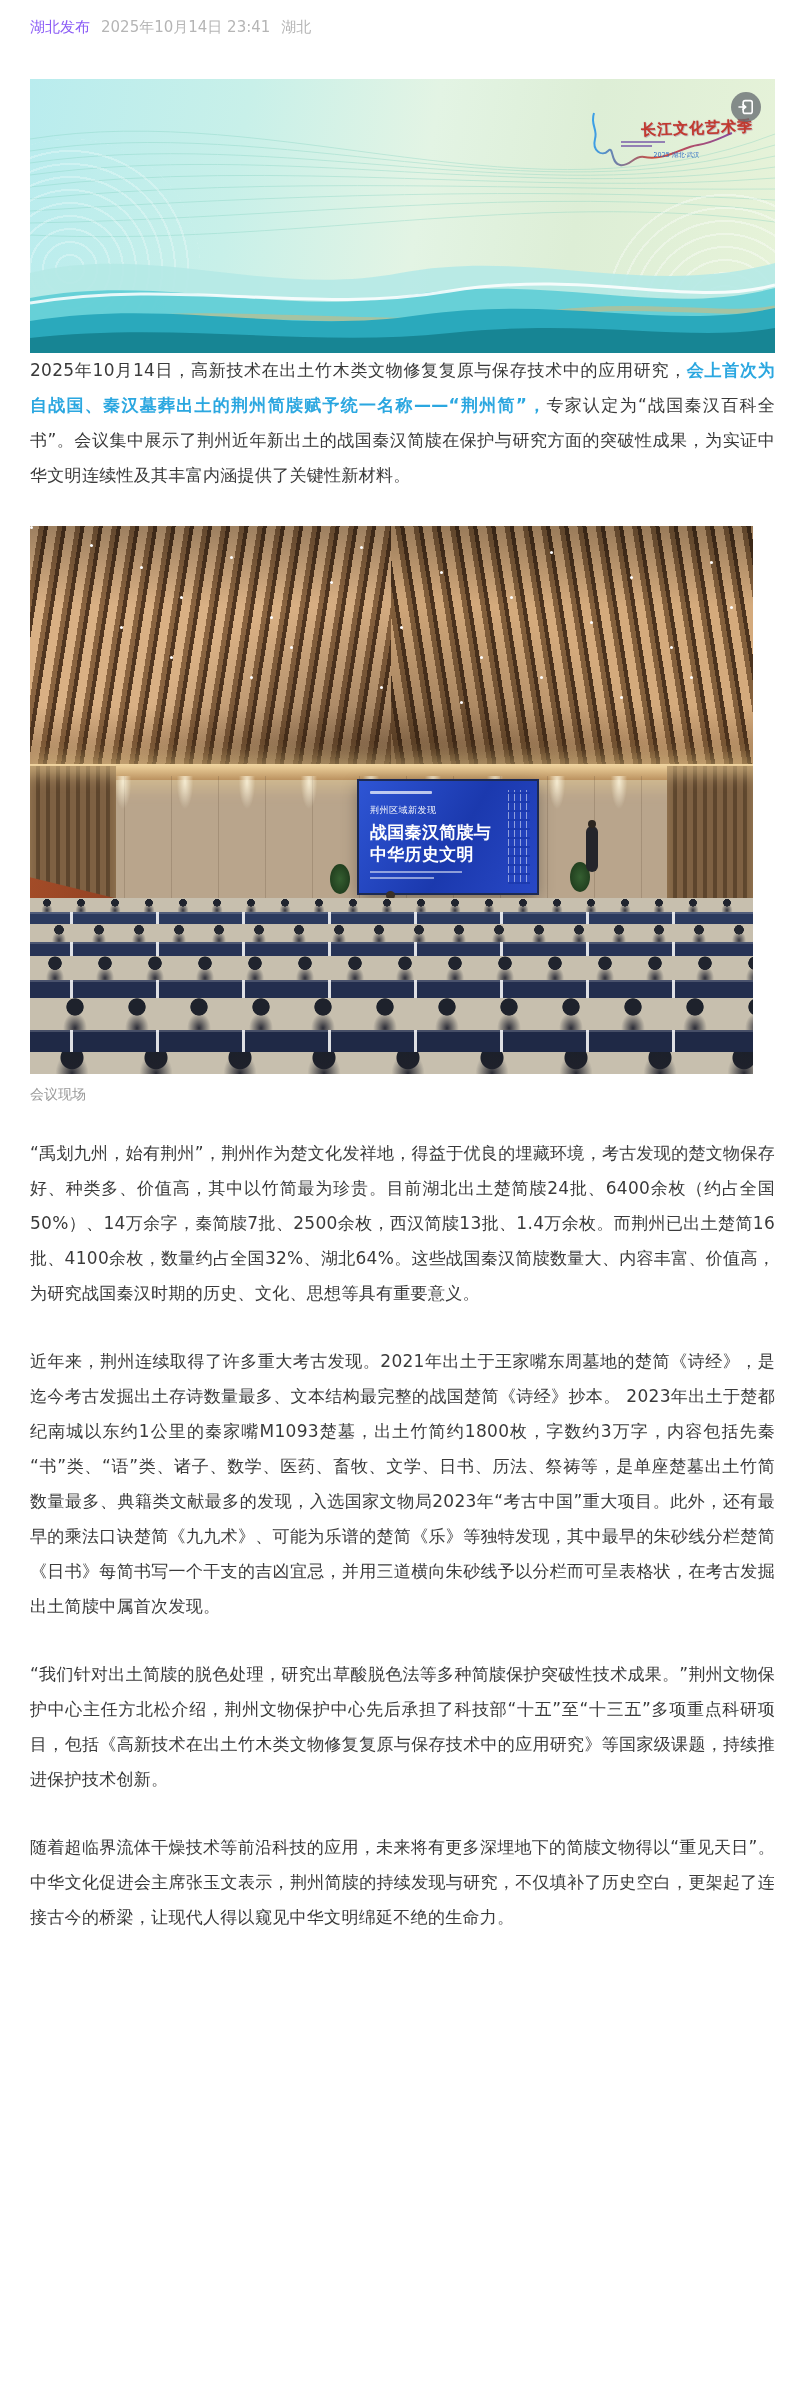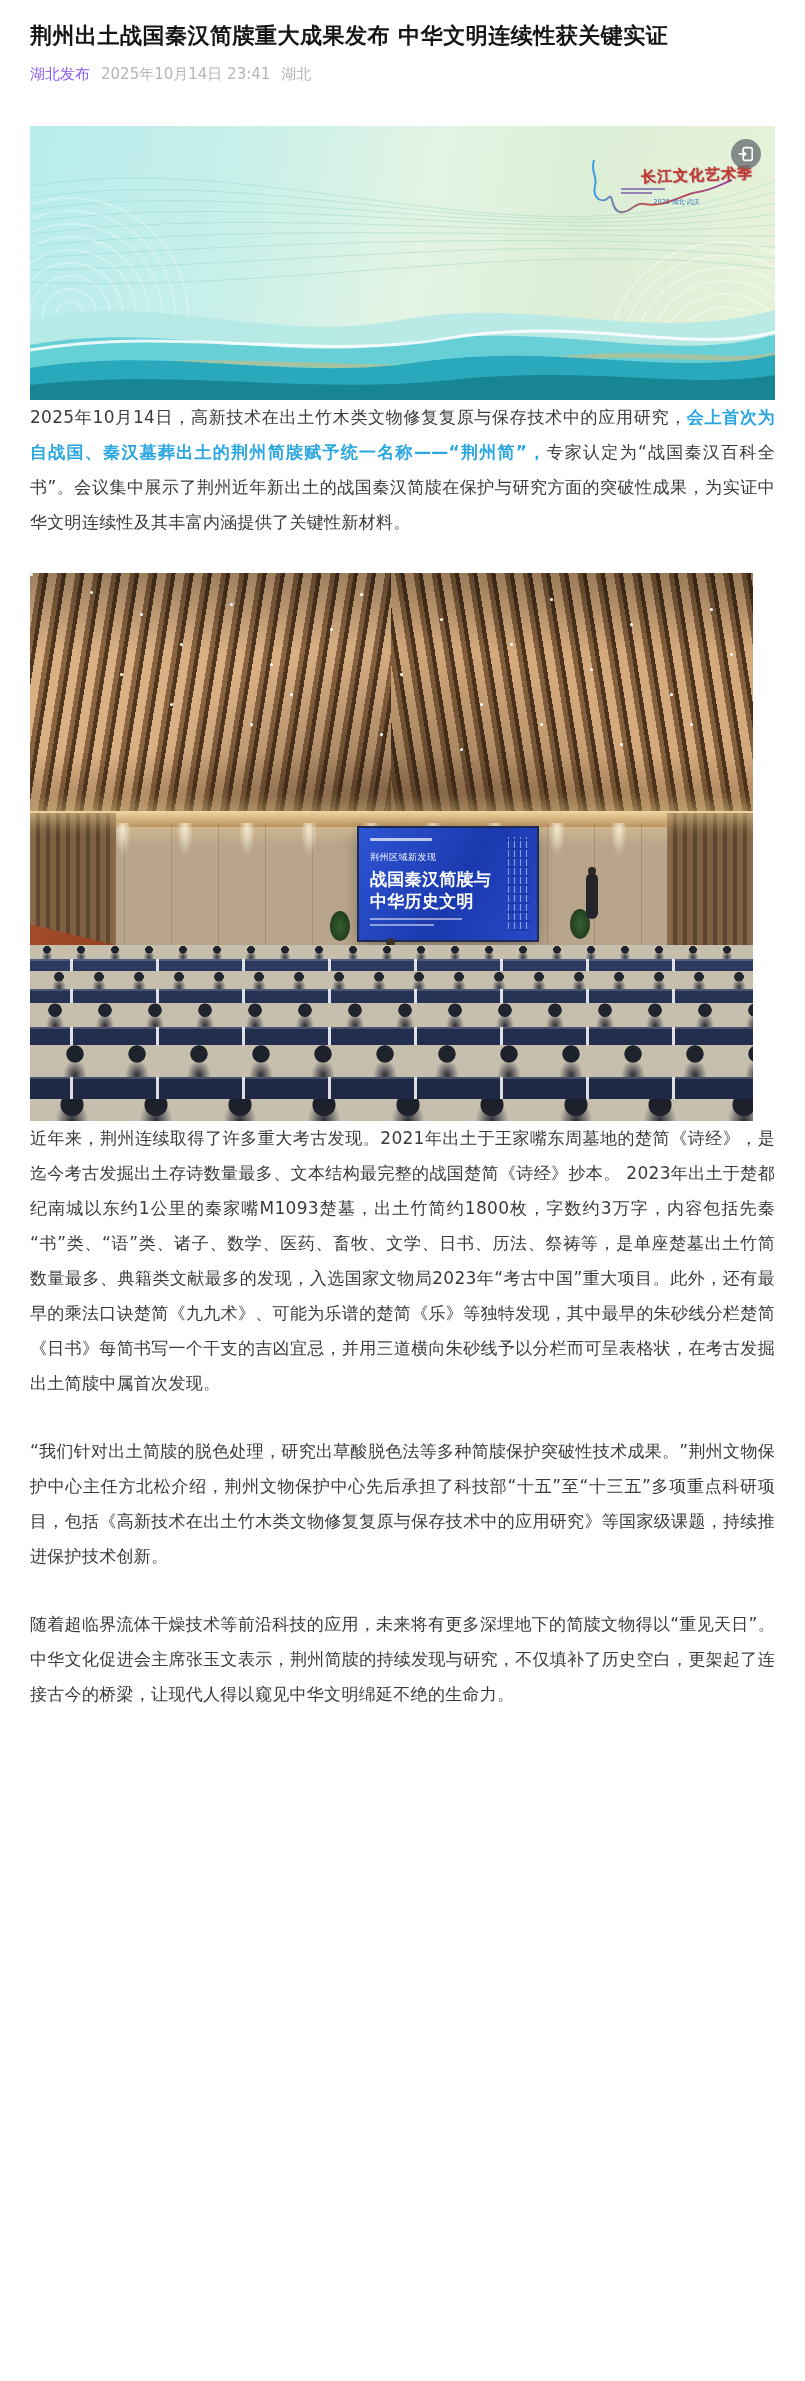--- a/index.html
+++ b/index.html
@@ -97,21 +97,20 @@
   
   .para{font-size:17px;line-height:35px;letter-spacing:.3px;color:#3a3a3a;text-align:justify;margin:0 0 33px;}
   .para:last-child{margin-bottom:8px;}
   .hl{color:#2ba7e0;font-weight:bold;}
 </style>
 </head>
 <body>
 
 <div class="page">
 
-  <h1 class="title">荆州出土战国秦汉简牍重大成果发布 中华文明连续性获关键实证</h1>
 
   <div class="meta">
     <span class="source">湖北发布</span>
     <span class="date">2025年10月14日 23:41</span>
     <span class="region">湖北</span>
   </div>
 
   <div class="banner">
     <svg class="bn-mesh" viewBox="0 0 745 274" preserveAspectRatio="none">
       <g fill="none" stroke="#7fd0be" stroke-width="1" opacity=".35">
@@ -195,18 +194,20 @@
       <div class="r-table" style="height:12px"></div>
       <div class="r-heads h2" style="height:18px"></div>
       <div class="r-table t2" style="height:14px"></div>
       <div class="r-heads h3" style="height:24px"></div>
       <div class="r-table t3" style="height:18px"></div>
       <div class="r-heads h4" style="height:32px"></div>
       <div class="r-table t4" style="height:22px"></div>
       <div class="r-heads h5" style="flex:1"></div>
     </div>
   </div>
-
+  <div class="caption">会议现场</div>
+
+  <p class="para">“禹划九州，始有荆州”，荆州作为楚文化发祥地，得益于优良的埋藏环境，考古发现的楚文物保存好、种类多、价值高，其中以竹简最为珍贵。目前湖北出土楚简牍24批、6400余枚（约占全国50%）、14万余字，秦简牍7批、2500余枚，西汉简牍13批、1.4万余枚。而荆州已出土楚简16批、4100余枚，数量约占全国32%、湖北64%。这些战国秦汉简牍数量大、内容丰富、价值高，为研究战国秦汉时期的历史、文化、思想等具有重要意义。</p>
   <p class="para">近年来，荆州连续取得了许多重大考古发现。2021年出土于王家嘴东周墓地的楚简《诗经》，是迄今考古发掘出土存诗数量最多、文本结构最完整的战国楚简《诗经》抄本。 2023年出土于楚都纪南城以东约1公里的秦家嘴M1093楚墓，出土竹简约1800枚，字数约3万字，内容包括先秦“书”类、“语”类、诸子、数学、医药、畜牧、文学、日书、历法、祭祷等，是单座楚墓出土竹简数量最多、典籍类文献最多的发现，入选国家文物局2023年“考古中国”重大项目。此外，还有最早的乘法口诀楚简《九九术》、可能为乐谱的楚简《乐》等独特发现，其中最早的朱砂线分栏楚简《日书》每简书写一个干支的吉凶宜忌，并用三道横向朱砂线予以分栏而可呈表格状，在考古发掘出土简牍中属首次发现。</p>
   <p class="para">“我们针对出土简牍的脱色处理，研究出草酸脱色法等多种简牍保护突破性技术成果。”荆州文物保护中心主任方北松介绍，荆州文物保护中心先后承担了科技部“十五”至“十三五”多项重点科研项目，包括《高新技术在出土竹木类文物修复复原与保存技术中的应用研究》等国家级课题，持续推进保护技术创新。</p>
   <p class="para">随着超临界流体干燥技术等前沿科技的应用，未来将有更多深埋地下的简牍文物得以“重见天日”。中华文化促进会主席张玉文表示，荆州简牍的持续发现与研究，不仅填补了历史空白，更架起了连接古今的桥梁，让现代人得以窥见中华文明绵延不绝的生命力。</p>
 
 </div>
 
 </body></html>

